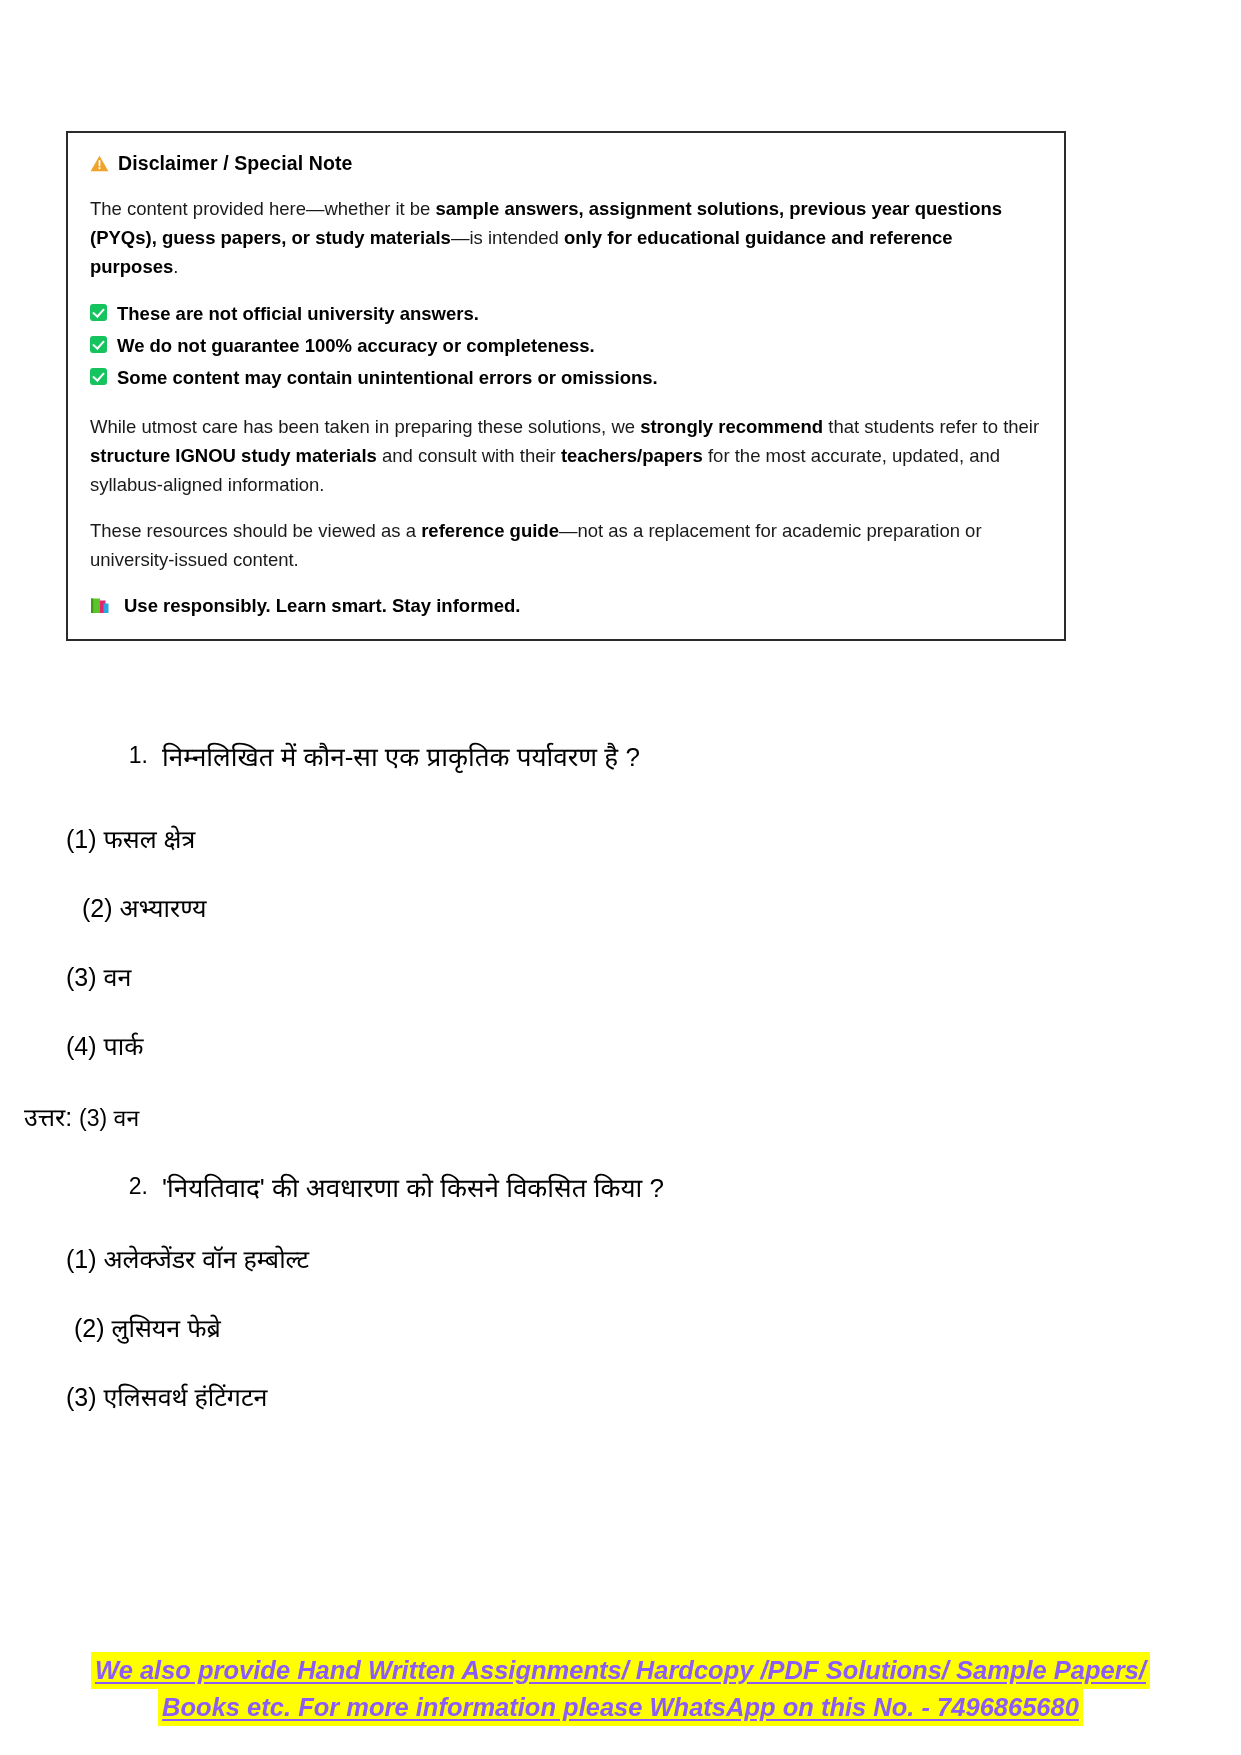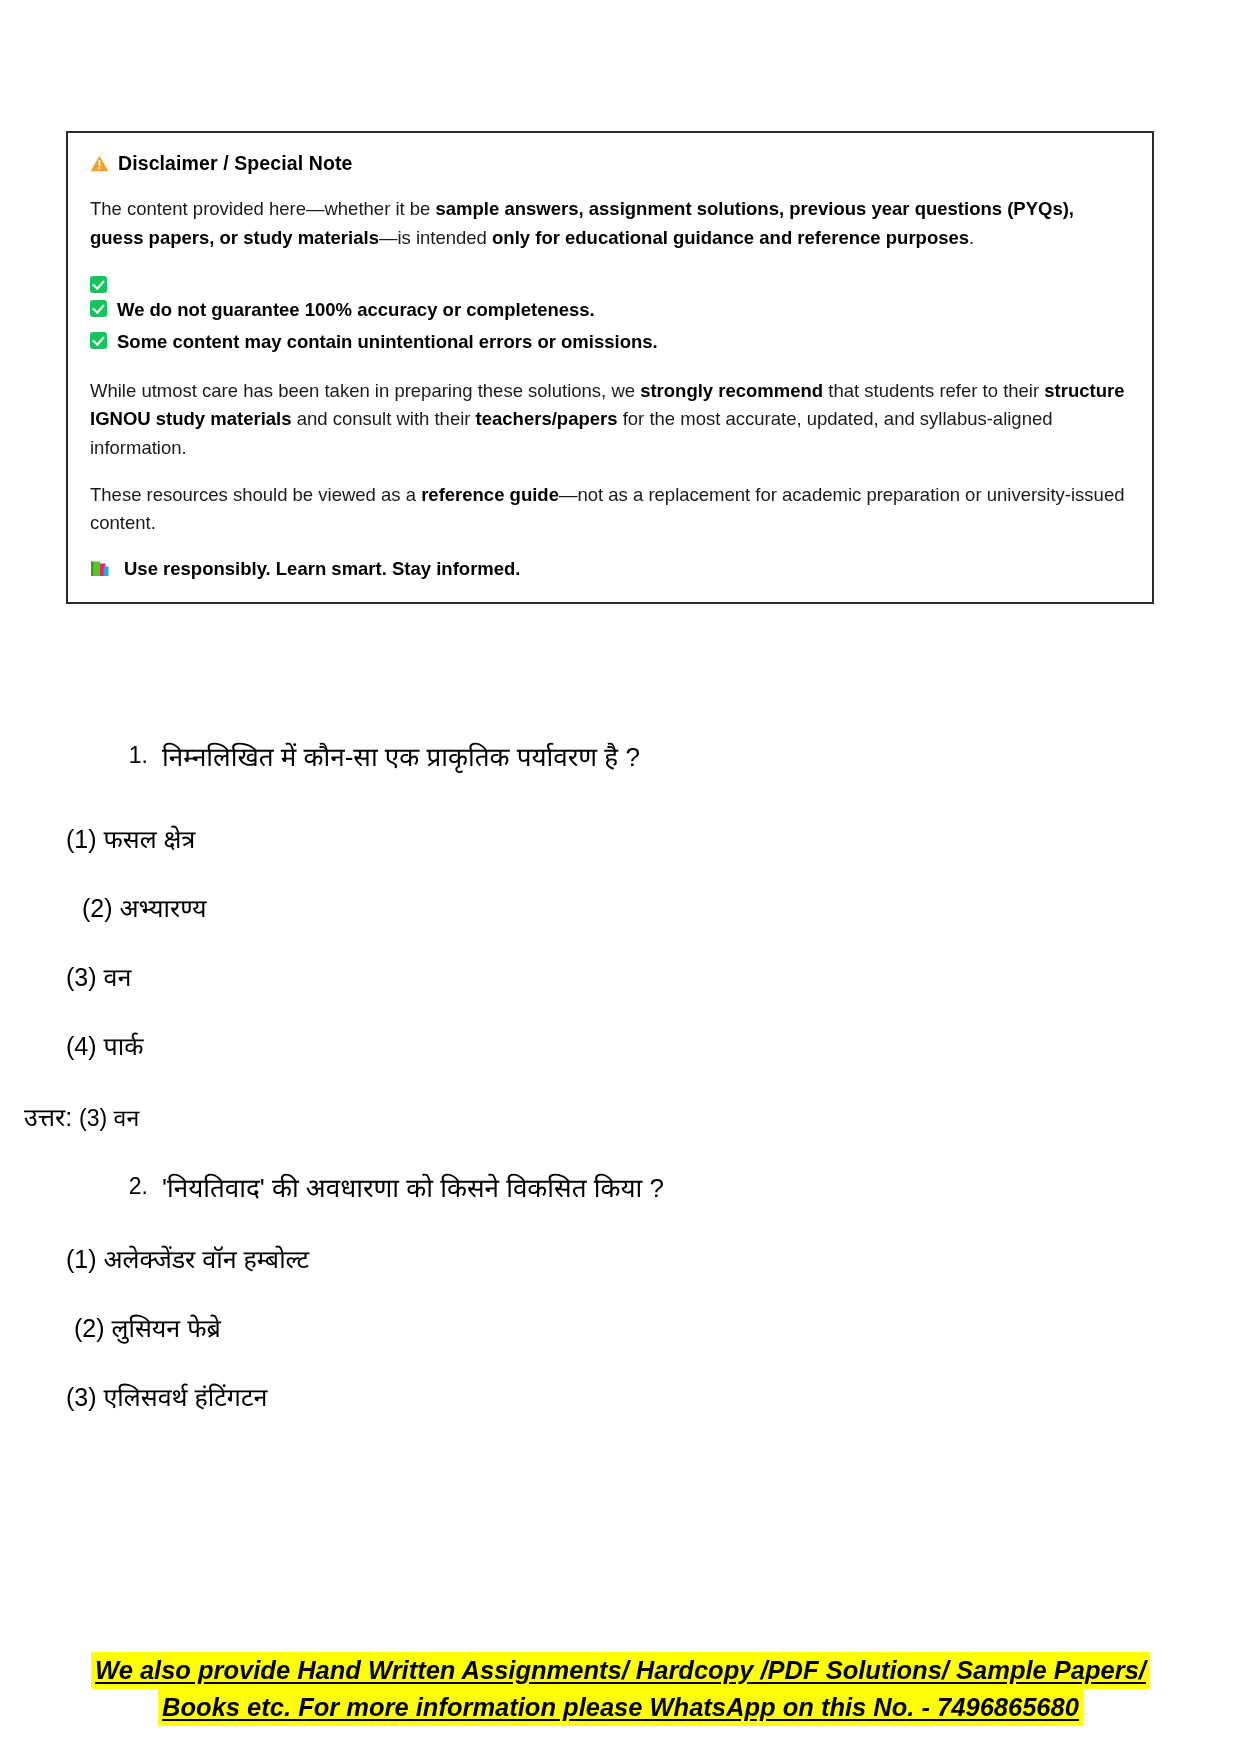--- a/index.html
+++ b/index.html
@@ -20,21 +20,21 @@
     width: 1241px;
     height: 1755px;
     box-sizing: border-box;
   }
 
   
   .disclaimer-box {
     position: absolute;
     left: 66px;
     top: 131px;
-    width: 1088px;
+    width: 1000px;
     box-sizing: border-box;
     border: 2px solid #2b2b2b;
     padding: 18px 22px 20px 22px;
     background: #ffffff;
   }
   .disc-title {
     font-size: 19.5px;
     font-weight: bold;
     letter-spacing: 0.1px;
     margin: 0 0 20px 0;
@@ -168,21 +168,21 @@
   .footer-banner {
     position: absolute;
     left: 0;
     top: 1652px;
     width: 1241px;
     text-align: center;
   }
   .footer-line {
     display: inline-block;
     background: #ffff00;
-    color: #000000;
+    color: #8b5cf6;
     font-weight: bold;
     font-style: italic;
     font-size: 25.5px;
     line-height: 1.38;
     text-decoration: underline;
     text-underline-offset: 3px;
     padding: 1px 4px;
     white-space: nowrap;
   }
 </style>
@@ -203,20 +203,21 @@
       </span>
       <span>Disclaimer / Special Note</span>
     </div>
 
     <p class="disc-p"><span>The content provided here—whether it be </span><b>sample answers, assignment solutions, previous year questions (PYQs), guess papers, or study materials</b><span>—is intended </span><b>only for educational guidance and reference purposes</b><span>.</span></p>
 
 
     <ul class="check-list">
       <li>
         <span class="check-box"></span>
+        <span>These are not official university answers.</span>
       </li>
       <li>
         <span class="check-box"></span>
         <span>We do not guarantee 100% accuracy or completeness.</span>
       </li>
       <li>
         <span class="check-box"></span>
         <span>Some content may contain unintentional errors or omissions.</span>
       </li>
     </ul>

